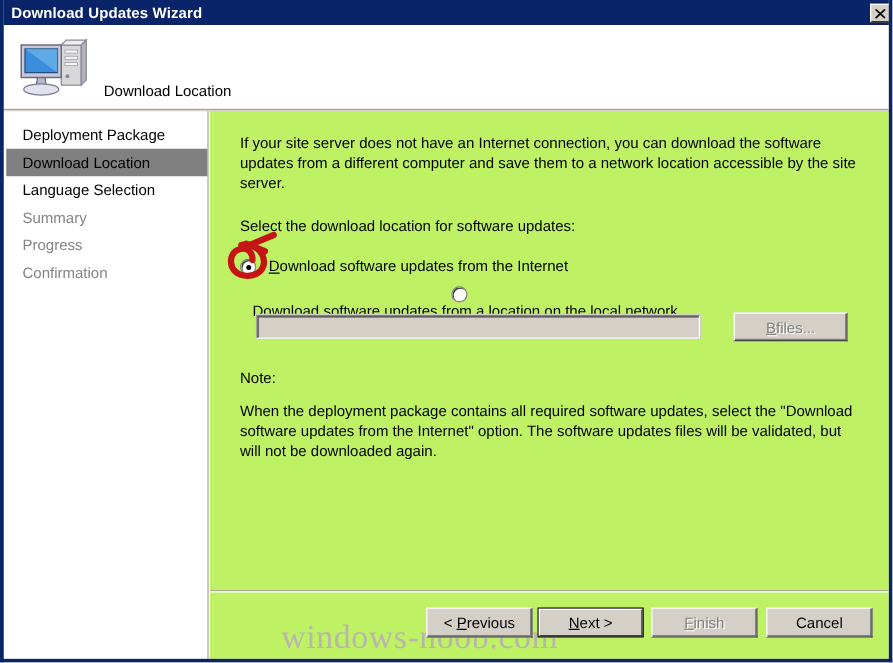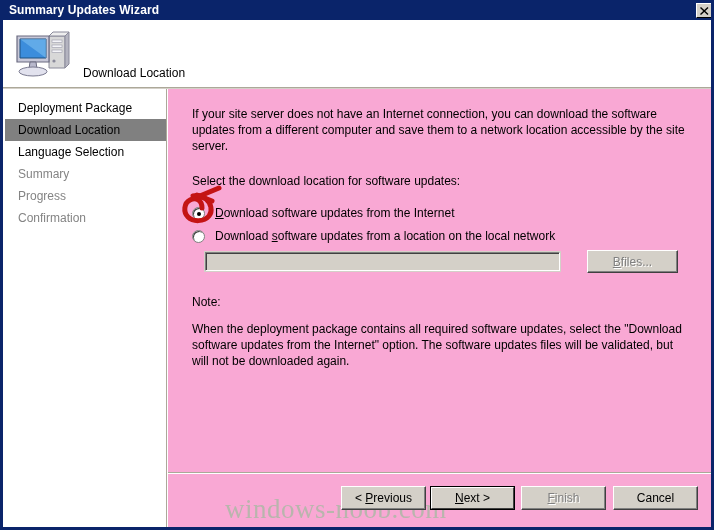--- a/index.html
+++ b/index.html
@@ -124,21 +124,21 @@
     width: 1px; height: 438px;
     background: #ffffff;
   }
 
   
   .content {
     position: absolute;
     left: 165px; top: 89px;
     width: 543px;
     height: 438px;
-    background: #f9a8d4;
+    background: #bef264;
     box-sizing: border-box;
   }
 
   .intro-text {
     position: absolute;
     left: 24px; top: 17px;
     width: 497px;
     font-size: 12px;
     color: #000000;
     line-height: 16px;
@@ -155,21 +155,21 @@
 
   
   .radio-row {
     position: absolute;
     left: 24px;
     display: flex;
     align-items: center;
     cursor: default;
   }
   .radio-row.r1 { top: 117px; }
-  .radio-row.r2 { top: 140px; }
+  .radio-row.r2 { top: 140px; flex-direction: column; }
 
   .radio-mark {
     width: 13px; height: 13px;
     border-radius: 50%;
     background: #ffffff;
     box-sizing: border-box;
     border: 1px solid #808080;
     box-shadow: inset 1px 1px 0 #404040, inset -1px -1px 0 #ffffff;
     position: relative;
     flex: 0 0 auto;
@@ -327,21 +327,21 @@
     left: 172px; top: 184px;
     pointer-events: none;
   }
 </style>
 </head>
 <body>
 
 <div id="wizard">
 
   <div class="titlebar">
-    <span class="titlebar-text">Summary Updates Wizard</span>
+    <span class="titlebar-text">Download Updates Wizard</span>
     <span class="titlebar-spacer"></span>
     <div class="close-btn">
       <span>
         <svg width="9" height="8" viewBox="0 0 9 8">
           <path d="M0.5 0.5 L8 7.5 M8 0.5 L0.5 7.5" stroke="#000000" stroke-width="1.4" fill="none"></path>
         </svg>
       </span>
     </div>
   </div>
 

